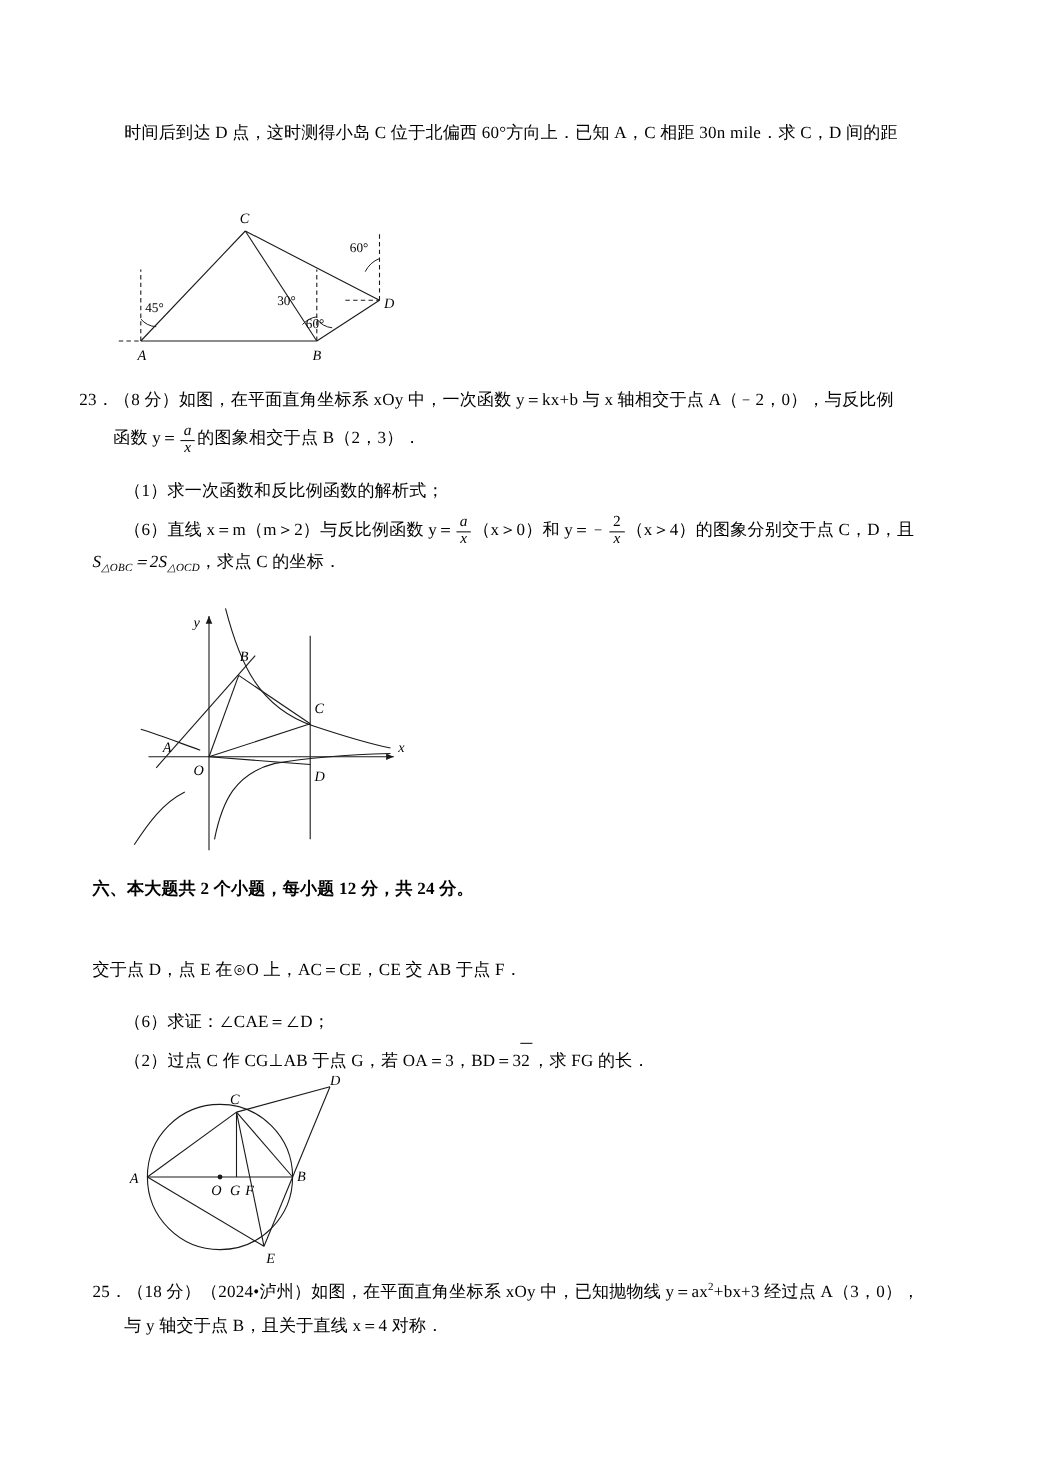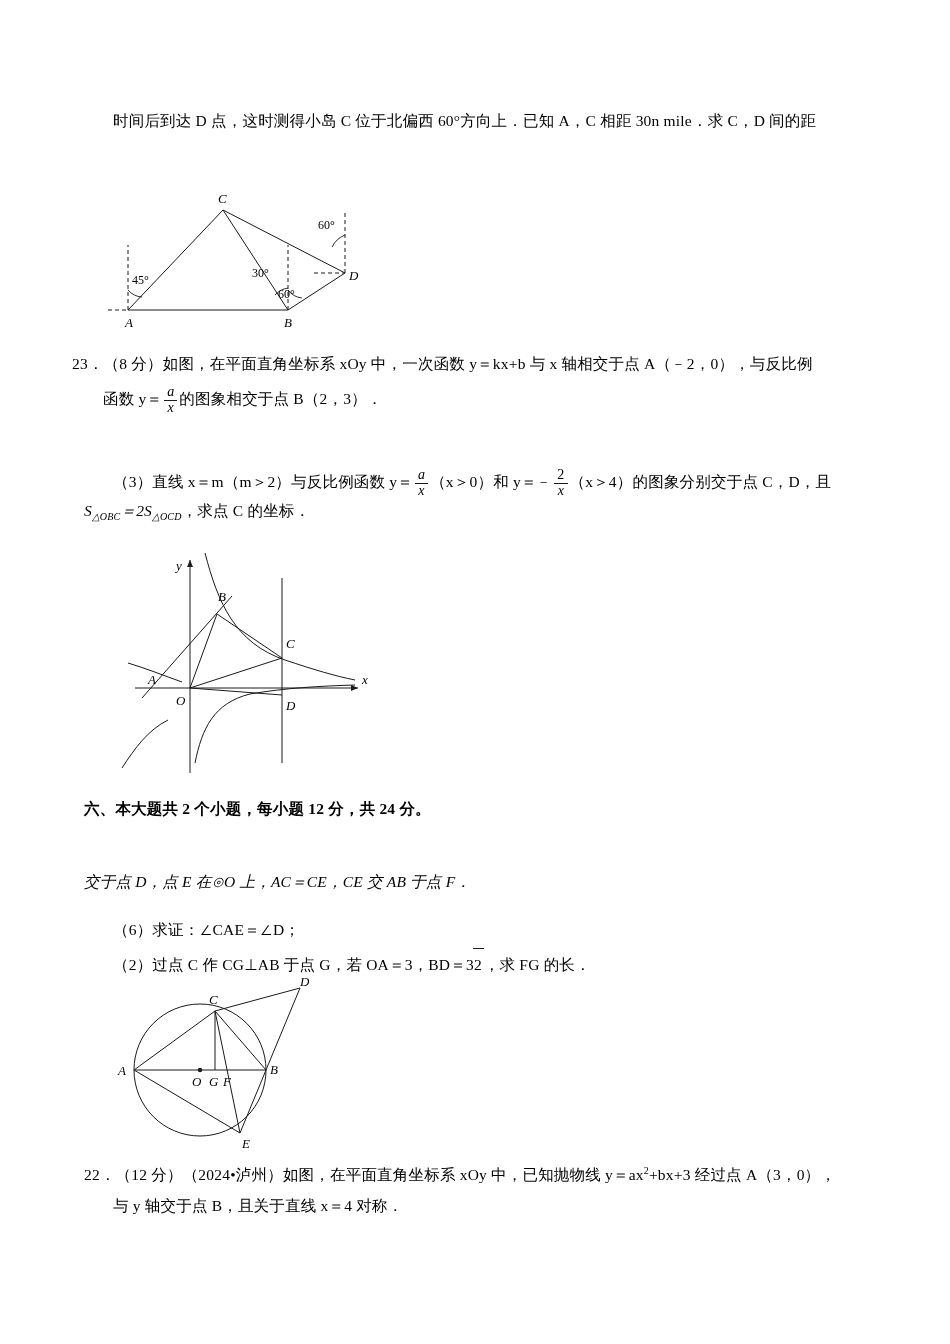--- a/index.html
+++ b/index.html
@@ -85,22 +85,25 @@
       <text x="218" y="44" font-family="Liberation Serif, serif" font-size="12">60°</text>
     </svg>
   </div>
 
   <div class="para" style="left:72px;top:348px;width:830px;">
     <span>23．（8 分）如图，在平面直角坐标系 xOy 中，一次函数 y＝kx+b 与 x 轴相交于点 A（﹣2，0），与反比例</span>
   </div>
   <div class="para" style="left:103px;top:383px;width:830px;">
     <span>函数 y＝</span><span class="frac"><span class="num it">a</span><span class="den it">x</span></span><span>的图象相交于点 B（2，3）．</span>
   </div>
+  <div class="para" style="left:113px;top:431px;width:830px;">
+    <span>（1）求一次函数和反比例函数的解析式；</span>
+  </div>
   <div class="para" style="left:113px;top:466px;width:830px;">
-    <span>（3）直线 x＝m（m＞2）与反比例函数 y＝</span><span class="frac"><span class="num it">a</span><span class="den it">x</span></span><span>（x＞0）和 y＝﹣</span><span class="frac"><span class="num">2</span><span class="den it">x</span></span><span>（x＞4）的图象分别交于点 C，D，且</span>
+    <span>（6）直线 x＝m（m＞2）与反比例函数 y＝</span><span class="frac"><span class="num it">a</span><span class="den it">x</span></span><span>（x＞0）和 y＝﹣</span><span class="frac"><span class="num">2</span><span class="den it">x</span></span><span>（x＞4）的图象分别交于点 C，D，且</span>
   </div>
   <div class="para" style="left:84px;top:495px;width:830px;">
     <span class="it">S</span><sub class="it">△OBC</sub><span class="it">＝2S</span><sub class="it">△OCD</sub><span>，求点 C 的坐标．</span>
   </div>
 
   <div class="fig" style="left:110px;top:548px;width:280px;height:230px;">
     <svg width="280" height="230" viewBox="0 0 280 230">
 
       <line x1="25" y1="140" x2="248" y2="140" stroke="#1a1a1a" stroke-width="1"></line>
       <polygon points="248,140 241,137 241,143" fill="#1a1a1a"></polygon>
@@ -131,21 +134,21 @@
       <text x="176" y="100" font-family="Liberation Serif, serif" font-size="13" font-style="italic">C</text>
       <text x="176" y="162" font-family="Liberation Serif, serif" font-size="13" font-style="italic">D</text>
       <text x="66" y="157" font-family="Liberation Serif, serif" font-size="13" font-style="italic">O</text>
     </svg>
   </div>
 
   <div class="para bold" style="left:84px;top:793px;width:830px;">
     <span>六、本大题共 2 个小题，每小题 12 分，共 24 分。</span>
   </div>
 
-  <div class="para" style="left:84px;top:866px;width:840px;font-style:italic;">
+  <div class="para" style="left:84px;top:866px;width:840px;">
     <span>交于点 D，点 E 在⊙O 上，AC＝CE，CE 交 AB 于点 F．</span>
   </div>
   <div class="para" style="left:113px;top:914px;width:840px;">
     <span>（6）求证：∠CAE＝∠D；</span>
   </div>
   <div class="para" style="left:113px;top:948px;width:840px;">
     <span>（2）过点 C 作 CG⊥AB 于点 G，若 OA＝3，BD＝3</span><span class="sqrt"><span>2</span></span><span>，求 FG 的长．</span>
   </div>
 
   <div class="fig" style="left:110px;top:978px;width:300px;height:175px;">
@@ -170,19 +173,19 @@
       <text x="8" y="97" font-family="Liberation Serif, serif" font-size="13" font-style="italic">A</text>
       <text x="160" y="96" font-family="Liberation Serif, serif" font-size="13" font-style="italic">B</text>
       <text x="132" y="170" font-family="Liberation Serif, serif" font-size="13" font-style="italic">E</text>
       <text x="82" y="108" font-family="Liberation Serif, serif" font-size="13" font-style="italic">O</text>
       <text x="99" y="108" font-family="Liberation Serif, serif" font-size="13" font-style="italic">G</text>
       <text x="113" y="108" font-family="Liberation Serif, serif" font-size="13" font-style="italic">F</text>
     </svg>
   </div>
 
   <div class="para" style="left:84px;top:1155px;width:845px;">
-    <span>22．（12 分）（2024•泸州）如图，在平面直角坐标系 xOy 中，已知抛物线 y＝ax</span><sup>2</sup><span>+bx+3 经过点 A（3，0），</span>
+    <span>25．（18 分）（2024•泸州）如图，在平面直角坐标系 xOy 中，已知抛物线 y＝ax</span><sup>2</sup><span>+bx+3 经过点 A（3，0），</span>
   </div>
   <div class="para" style="left:113px;top:1190px;width:845px;">
     <span>与 y 轴交于点 B，且关于直线 x＝4 对称．</span>
   </div>
 
 </div>
 
 </body></html>

